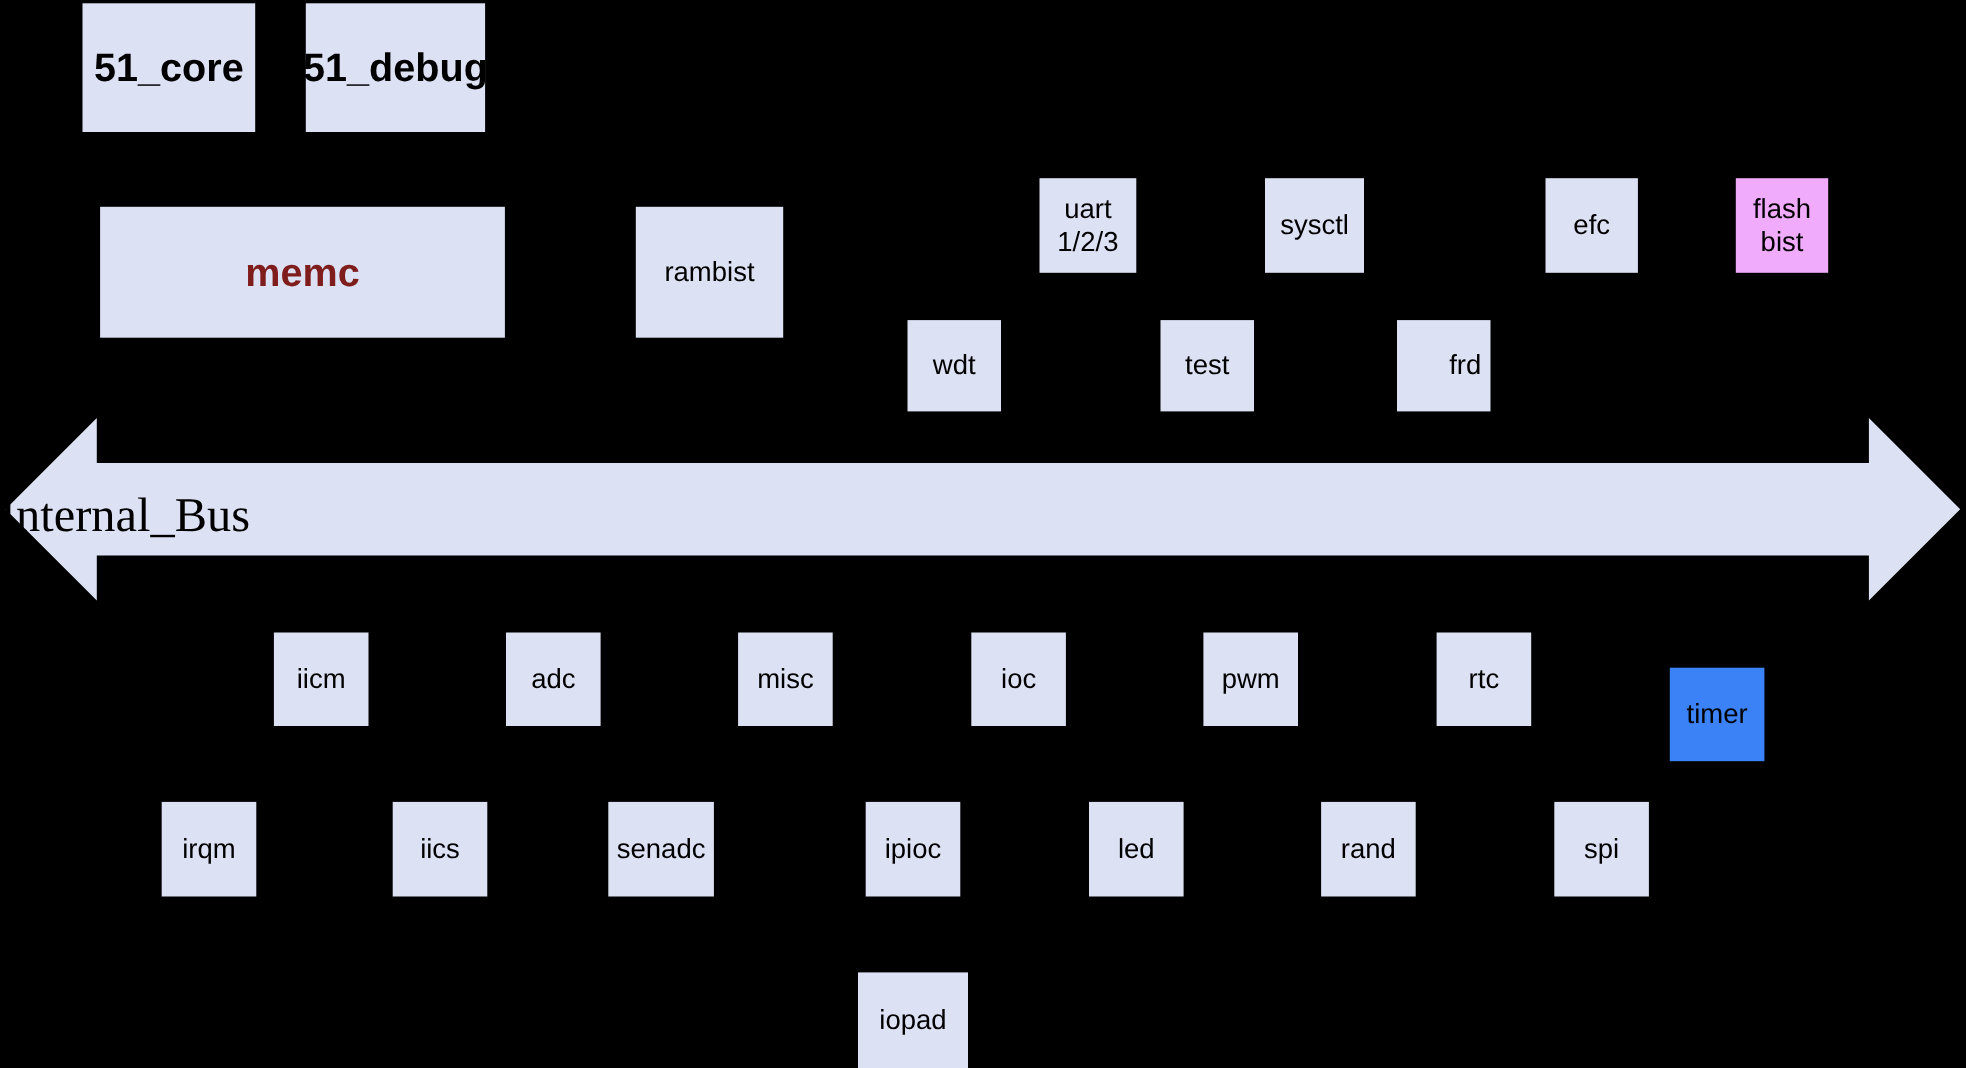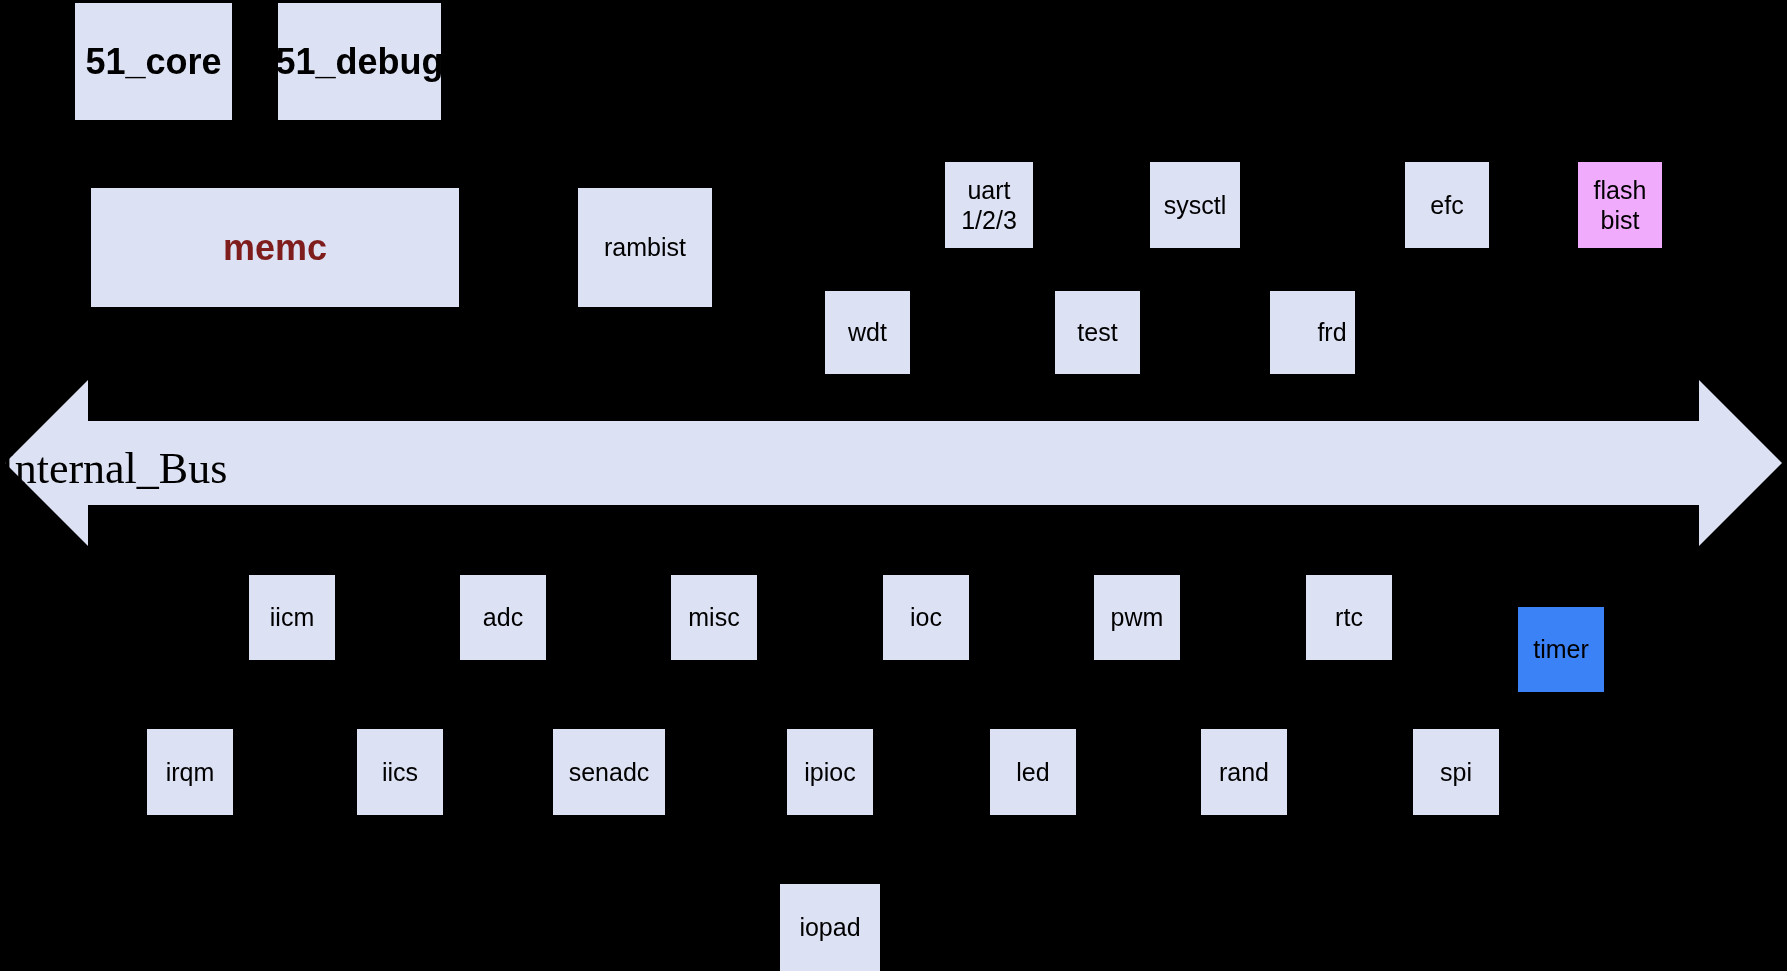--- a/index.html
+++ b/index.html
@@ -79,21 +79,21 @@
       <div class="block" style="left: 1270px; top: 291px; width: 85px; height: 83px; background: rgb(220, 225, 243); color: rgb(0, 0, 0); padding-left: 39px;"><span>frd</span></div>
       <div class="block" style="left: 249px; top: 575px; width: 86px; height: 85px; background: rgb(220, 225, 243); color: rgb(0, 0, 0);"><span>iicm</span></div>
       <div class="block" style="left: 460px; top: 575px; width: 86px; height: 85px; background: rgb(220, 225, 243); color: rgb(0, 0, 0);"><span>adc</span></div>
       <div class="block" style="left: 671px; top: 575px; width: 86px; height: 85px; background: rgb(220, 225, 243); color: rgb(0, 0, 0);"><span>misc</span></div>
       <div class="block" style="left: 883px; top: 575px; width: 86px; height: 85px; background: rgb(220, 225, 243); color: rgb(0, 0, 0);"><span>ioc</span></div>
       <div class="block" style="left: 1094px; top: 575px; width: 86px; height: 85px; background: rgb(220, 225, 243); color: rgb(0, 0, 0);"><span>pwm</span></div>
       <div class="block" style="left: 1306px; top: 575px; width: 86px; height: 85px; background: rgb(220, 225, 243); color: rgb(0, 0, 0);"><span>rtc</span></div>
       <div class="block" style="left: 1518px; top: 575px; width: 86px; height: 85px; background: #3b82f6; color: rgb(0, 0, 0); margin-top: 32px;"><span>timer</span></div>
       <div class="block" style="left: 147px; top: 729px; width: 86px; height: 86px; background: rgb(220, 225, 243); color: rgb(0, 0, 0);"><span>irqm</span></div>
       <div class="block" style="left: 357px; top: 729px; width: 86px; height: 86px; background: rgb(220, 225, 243); color: rgb(0, 0, 0);"><span>iics</span></div>
-      <div class="block" style="left: 553px; top: 729px; width: 112px; height: 86px; background: rgb(220, 225, 243); color: rgb(0, 0, 0);"><span>senadc</span></div>
+      <div class="block" style="left: 553px; top: 729px; width: 96px; height: 86px; background: rgb(220, 225, 243); color: rgb(0, 0, 0);"><span>senadc</span></div>
       <div class="block" style="left: 787px; top: 729px; width: 86px; height: 86px; background: rgb(220, 225, 243); color: rgb(0, 0, 0);"><span>ipioc</span></div>
       <div class="block" style="left: 990px; top: 729px; width: 86px; height: 86px; background: rgb(220, 225, 243); color: rgb(0, 0, 0);"><span>led</span></div>
       <div class="block" style="left: 1201px; top: 729px; width: 86px; height: 86px; background: rgb(220, 225, 243); color: rgb(0, 0, 0);"><span>rand</span></div>
       <div class="block" style="left: 1413px; top: 729px; width: 86px; height: 86px; background: rgb(220, 225, 243); color: rgb(0, 0, 0);"><span>spi</span></div>
       <div class="block" style="left: 780px; top: 884px; width: 100px; height: 87px; background: rgb(220, 225, 243); color: rgb(0, 0, 0);"><span>iopad</span></div>
     </div>
 
 </div>
 
 </body></html>

